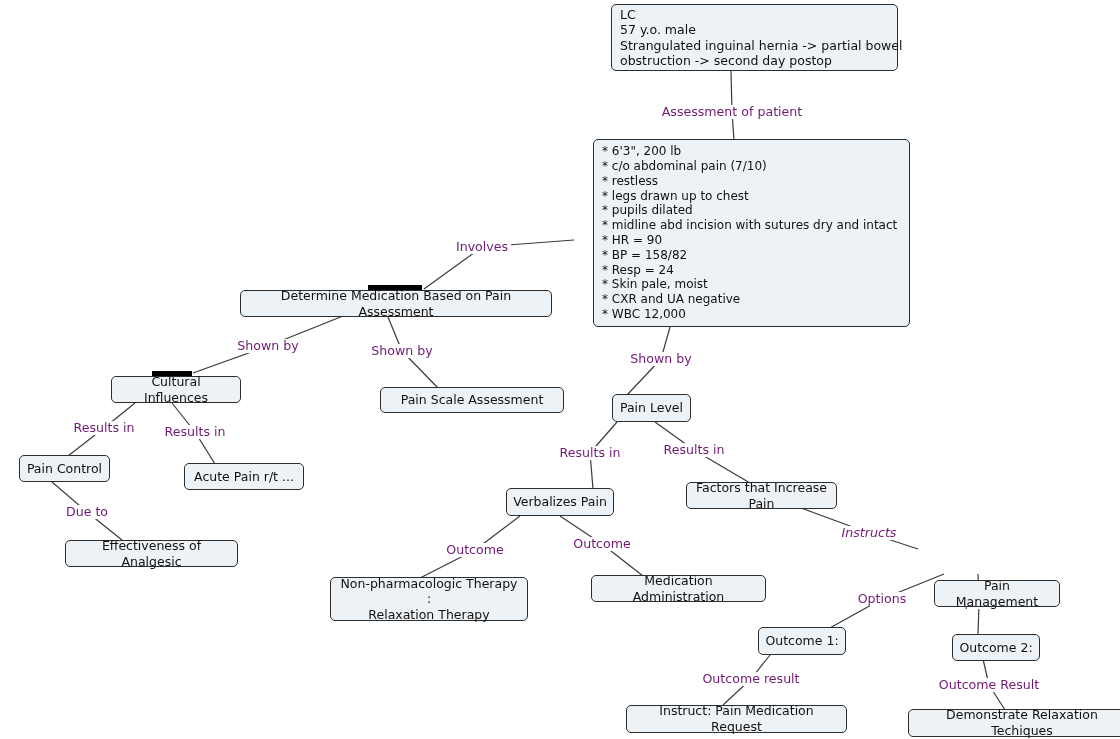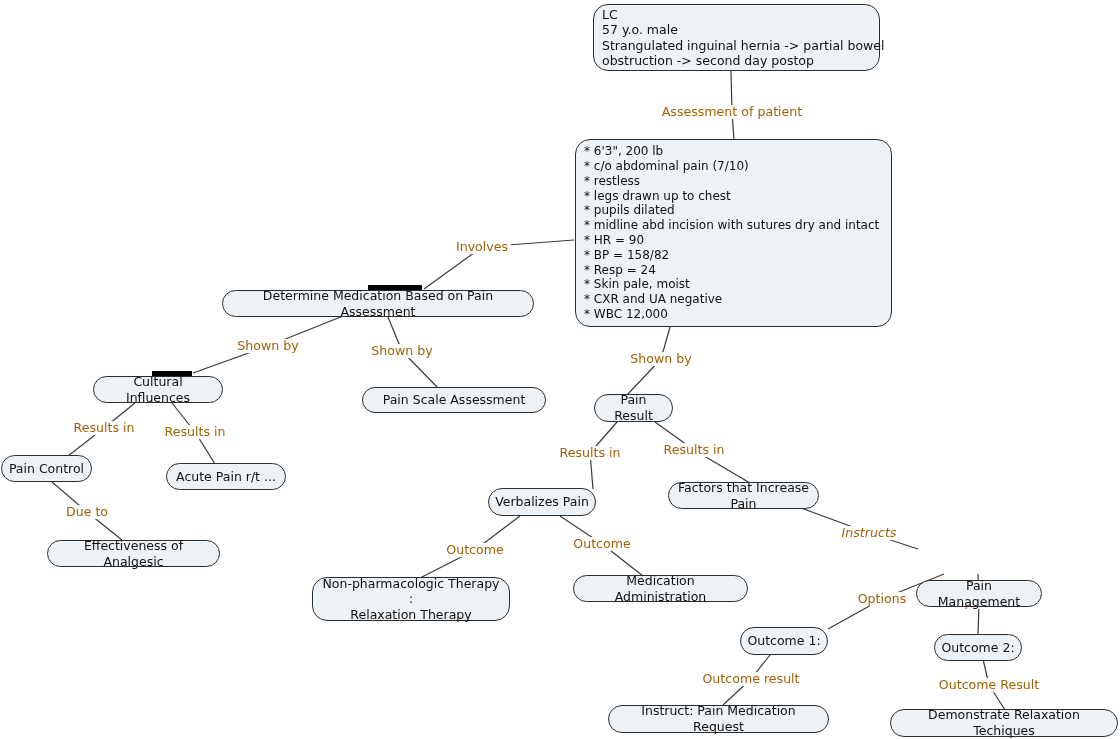--- a/index.html
+++ b/index.html
@@ -23,44 +23,45 @@
     z-index: 1;
   }
   svg.wires line {
     stroke: #3a3a3a;
     stroke-width: 1.2;
   }
   .edge-label {
     position: absolute;
     transform: translate(-50%, -50%);
     background: #ffffff;
-    color: #a16207;
+    color: #701a75;
     font-size: 12.6px;
     line-height: 1.1;
     padding: 0 3px;
     white-space: nowrap;
     z-index: 2;
     text-align: center;
   }
   .node {
     position: absolute;
     box-sizing: border-box;
     background: #edf2f6;
     border: 1.4px solid #2d2d2d;
-    border-radius: 15px;
+    border-radius: 5px;
     color: #111111;
     font-size: 12.5px;
     line-height: 1.25;
     display: flex;
     align-items: center;
     justify-content: center;
     text-align: center;
     white-space: pre-line;
     z-index: 3;
     padding: 1px 6px;
+    margin-left: 18px;
   }
   .node.align-left {
     justify-content: flex-start;
     text-align: left;
     padding: 3px 8px;
     white-space: pre;
   }
   .node.patient-box { line-height: 15.2px; font-size: 12.5px; }
   .node.findings-box { line-height: 14.8px; font-size: 12px; }
 </style>
@@ -159,21 +160,21 @@
 * Resp = 24
 * Skin pale, moist
 * CXR and UA negative
 * WBC 12,000</div>
   <div class="node" style="left:93px; top:376px; width:130px; height:27px;">Cultural Influences</div>
   <div class="node" style="left:222px; top:290px; width:312px; height:27px;">Determine Medication Based on Pain Assessment</div>
   <div class="node" style="left:1px; top:455px; width:91px; height:27px;">Pain Control</div>
   <div class="node" style="left:166px; top:463px; width:120px; height:27px;">Acute Pain r/t ...</div>
   <div class="node" style="left:47px; top:540px; width:173px; height:27px;">Effectiveness of Analgesic</div>
   <div class="node" style="left:362px; top:387px; width:184px; height:26px;">Pain Scale Assessment</div>
-  <div class="node" style="left:594px; top:394px; width:79px; height:28px;">Pain Result</div>
+  <div class="node" style="left:594px; top:394px; width:79px; height:28px;">Pain Level</div>
   <div class="node" style="left:488px; top:488px; width:108px; height:28px;">Verbalizes Pain</div>
   <div class="node" style="left:668px; top:482px; width:151px; height:27px;">Factors that Increase Pain</div>
   <div class="node" style="left:312px; top:577px; width:198px; height:44px;">Non-pharmacologic Therapy :
 Relaxation Therapy</div>
   <div class="node" style="left:573px; top:575px; width:175px; height:27px;">Medication Administration</div>
   <div class="node" style="left:916px; top:580px; width:126px; height:27px;">Pain Management</div>
   <div class="node" style="left:740px; top:627px; width:88px; height:28px;">Outcome 1:</div>
   <div class="node" style="left:934px; top:634px; width:88px; height:27px;text-align:right;">Outcome 2:</div>
   <div class="node" style="left:608px; top:705px; width:221px; height:28px;">Instruct: Pain Medication Request</div>
   <div class="node" style="left:890px; top:709px; width:228px; height:28px;">Demonstrate Relaxation Techiques</div>

